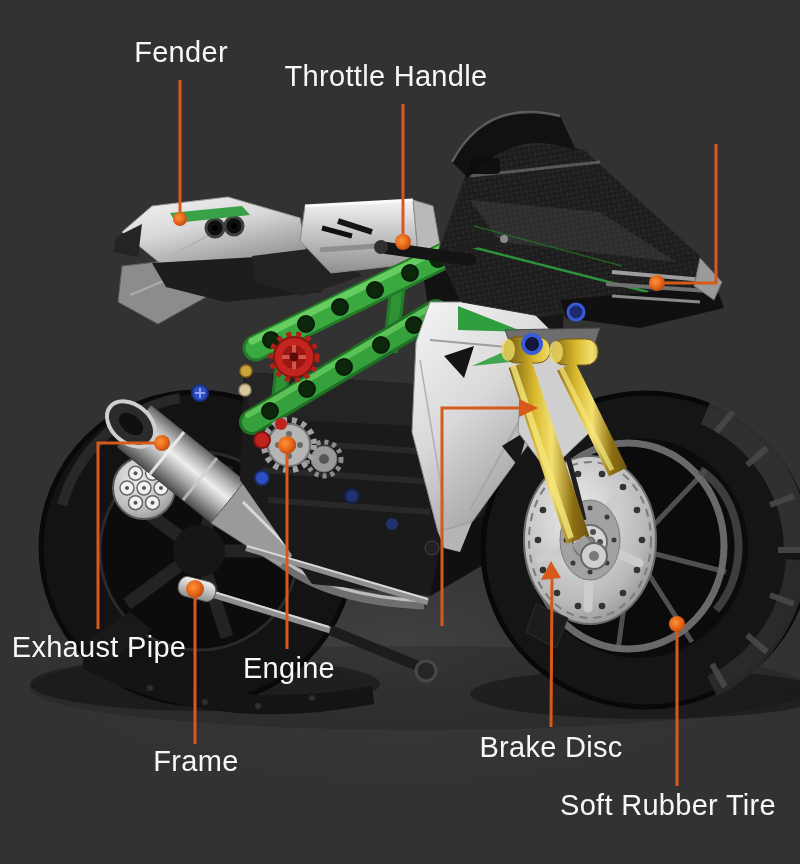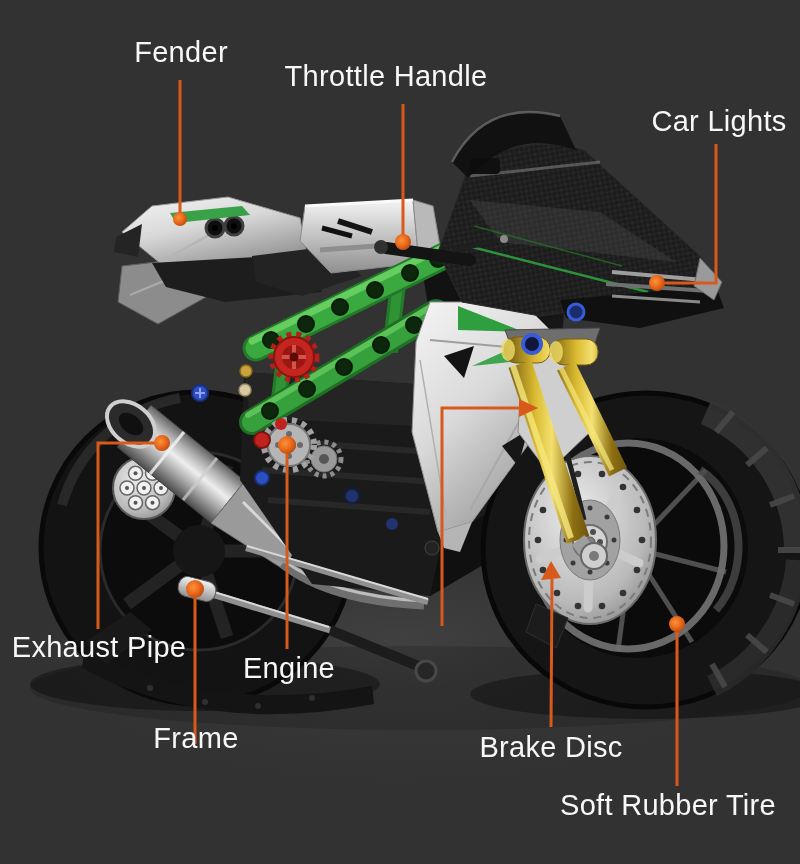--- a/index.html
+++ b/index.html
@@ -420,20 +420,19 @@
     </g>
     <g>
       <path d="M677,786 V631"></path>
       <circle cx="677" cy="624" r="8" fill="url(#dotGrad)" stroke="none"></circle>
     </g>
   </g>
 </svg>
 
 <div class="label" style="left:181px;top:37px">Fender</div>
 <div class="label" style="left:386px;top:61px">Throttle Handle</div>
-<div class="label" style="left:719px;top:106px">Car Lights</div>
 <div class="label" style="left:289px;top:653px">Engine</div>
 <div class="label" style="left:99px;top:632px">Exhaust Pipe</div>
-<div class="label" style="left:196px;top:723px">Frame</div>
+<div class="label" style="left:196px;top:746px">Frame</div>
 <div class="label" style="left:668px;top:790px">Soft Rubber Tire</div>
 <div class="label" style="left:551px;top:732px">Brake Disc</div>
 
 </div>
 
 </body></html>

